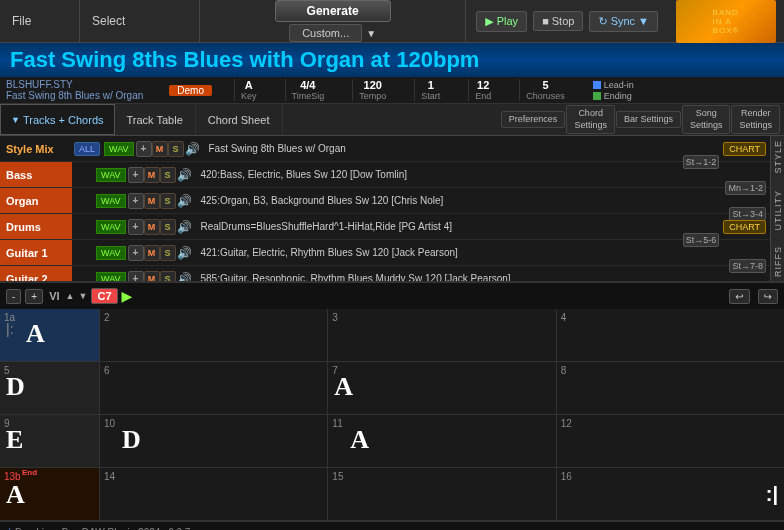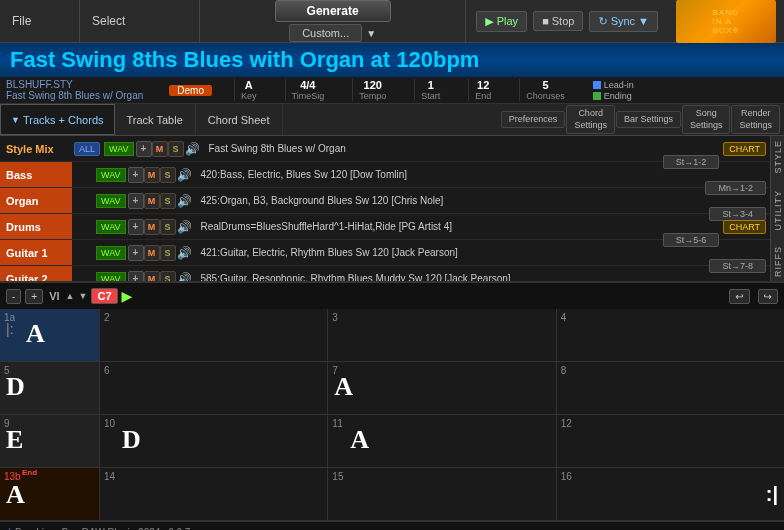--- a/index.html
+++ b/index.html
@@ -105,21 +105,21 @@
       background: #2a2a2a; color: #aaaa44; border: 1px solid #554433; font-size: 9px; font-weight: bold;
       width: 16px; height: 16px; cursor: pointer; border-radius: 2px; display: flex; align-items: center; justify-content: center;
     }
     .speaker-btn {
       background: none; color: #888; border: none; font-size: 12px; cursor: pointer; margin: 0 2px;
     }
     .track-content {
       flex: 1; padding: 0 6px; color: #ccc; font-size: 10px; overflow: hidden; white-space: nowrap;
     }
     .track-badge {
-      background: #333; color: #aaa; font-size: 9px; padding: 1px 12px;
+      background: #333; color: #aaa; font-size: 9px; padding: 1px 2px;
       border: 1px solid #555; margin-right: 4px; border-radius: 2px; white-space: nowrap; margin-top: 26px;
     }
     .chart-btn {
       background: #4a3a00; color: #ffcc44; border: 1px solid #aa7700; font-size: 9px;
       padding: 1px 5px; cursor: pointer; border-radius: 2px; margin-right: 4px;
     }
 
     
     #main-content { display: flex; height: 145px; }
     #tracks-table { flex: 1; overflow: hidden; }

